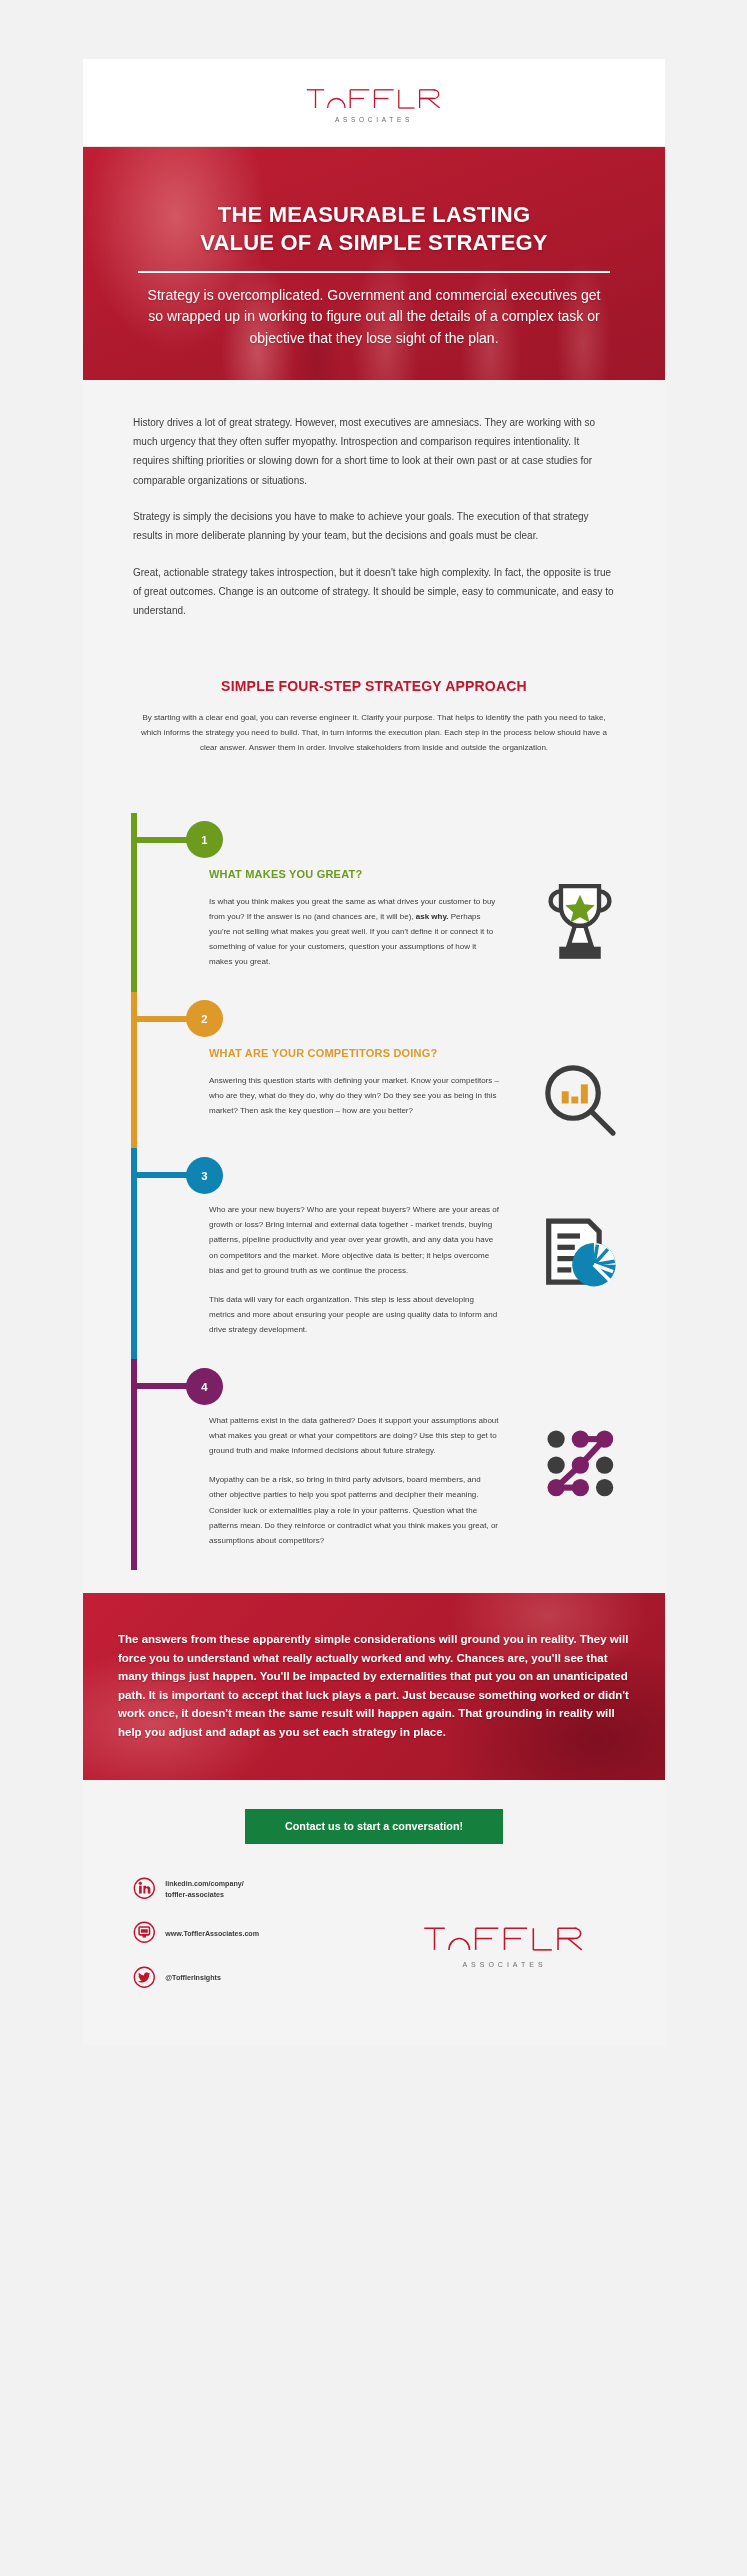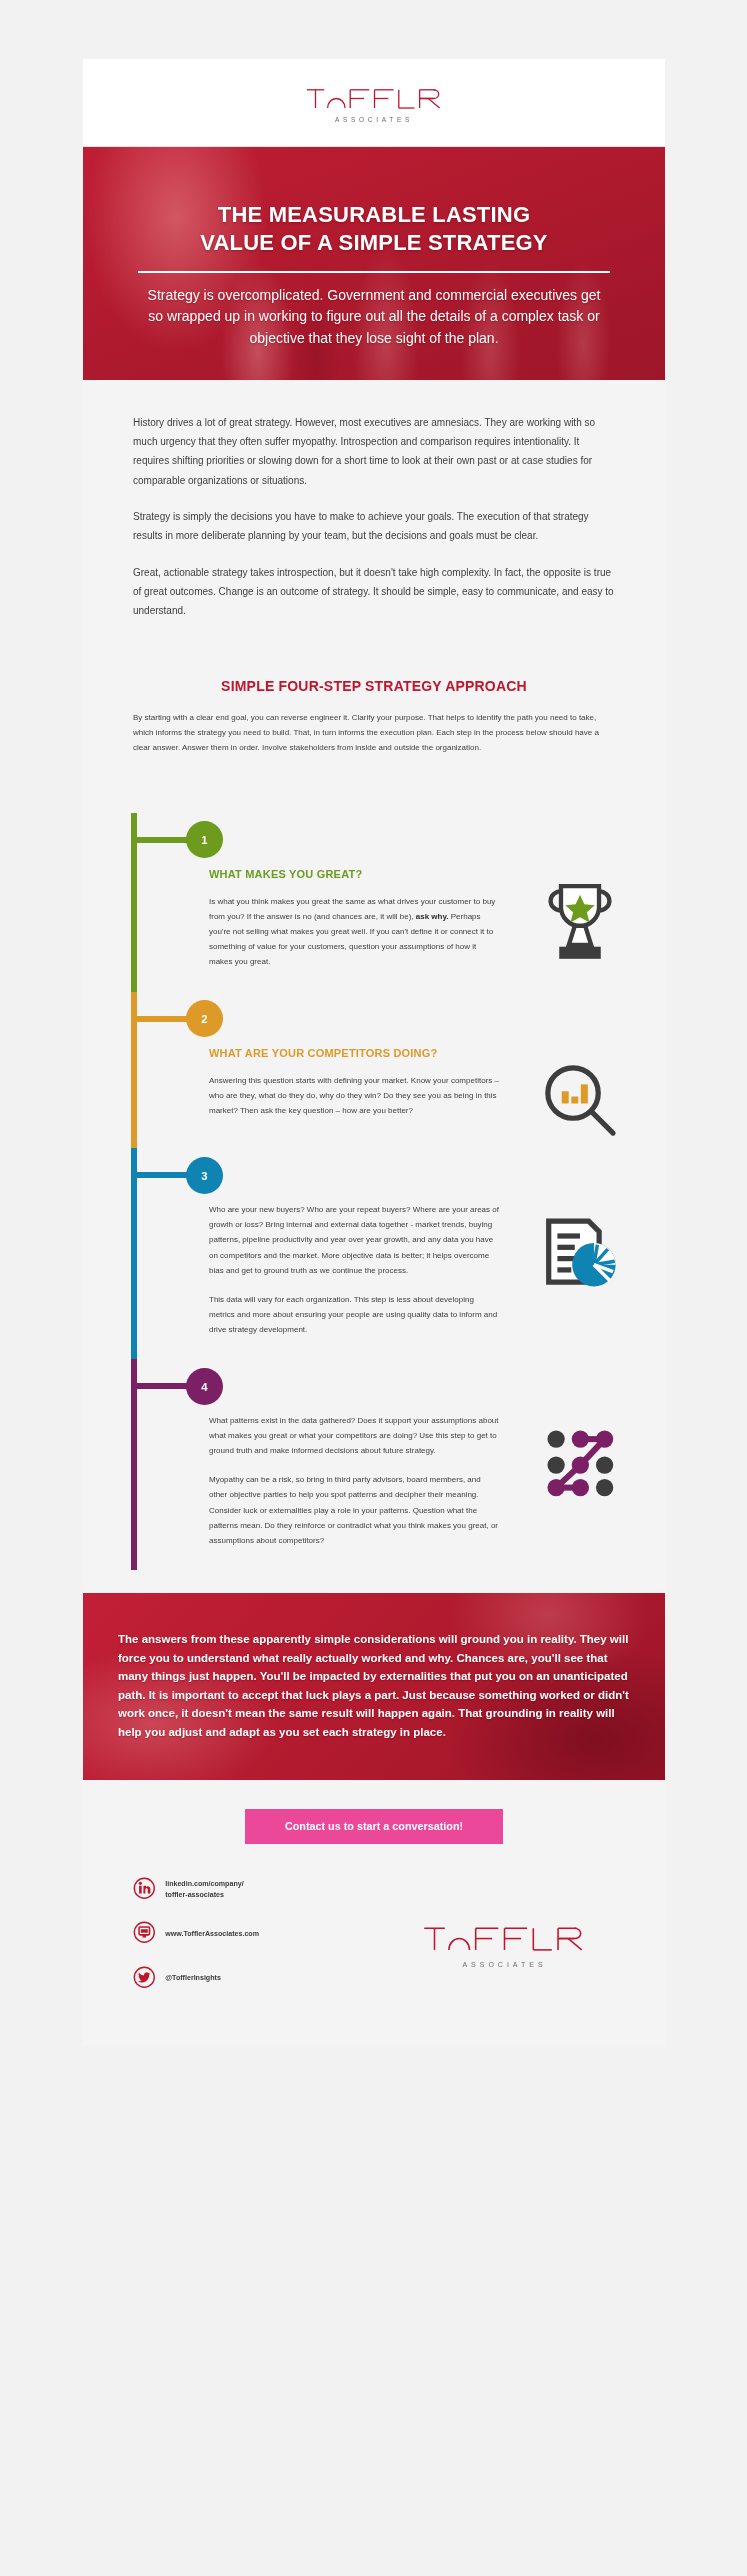--- a/index.html
+++ b/index.html
@@ -115,20 +115,21 @@
     font-weight: bold;
     letter-spacing: 0.2px;
     margin: 35px 0 15.6px 0;
   }
   .section-intro {
     padding: 0 50px;
     font-size: 8px;
     line-height: 1.92;
     color: #3e3e3e;
     margin: 0 0 0 0;
+    text-align: center;
   }
 
   
   .steps {
     position: relative;
     margin-top: 57px;
     padding-bottom: 22.6px;
   }
   .step {
     position: relative;
@@ -220,21 +221,21 @@
   }
 
   
   .footer {
     background: #f4f4f4;
     padding: 29.5px 0 35px 0;
   }
   .cta-wrap { text-align: center; }
   .cta {
     display: inline-block;
-    background: #ec4899;
+    background: #15803d;
     color: #ffffff;
     font-size: 10.8px;
     font-weight: bold;
     padding: 11.3px 40px;
     border: none;
     cursor: pointer;
     font-family: "Liberation Sans", sans-serif;
   }
   .taglines {
     text-align: center;

